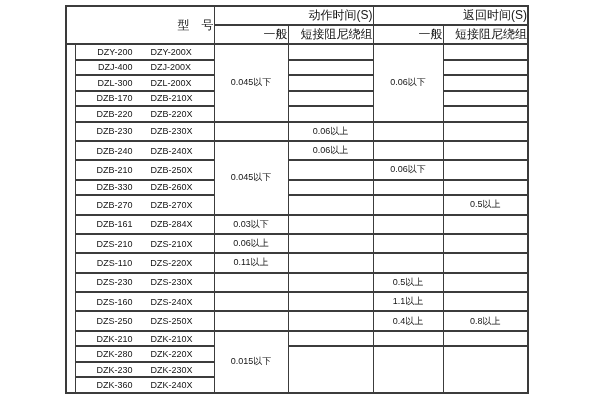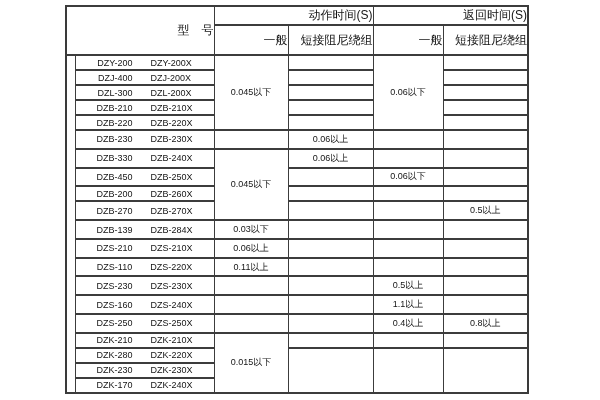--- a/index.html
+++ b/index.html
@@ -23,21 +23,21 @@
     text-align: center;
     vertical-align: middle;
     font-size: 9px;
     font-weight: normal;
     color: #141414;
     overflow: hidden;
     white-space: nowrap;
   }
   thead th { font-size: 12px; text-align: right; }
   thead tr.h1 { height: 18px; }
-  thead tr.h2 { height: 30px; }
+  thead tr.h2 { height: 19px; }
   .mpair { display: flex; justify-content: center; gap: 18px; }
 </style>
 </head>
 <body>
 
 <div class="page">
   <table class="spec">
     <colgroup>
       <col style="width:9px">
       <col style="width:139px">
@@ -89,21 +89,21 @@
               <span>DZL-300</span>
               <span>DZL-200X</span>
             </div>
           </td>
           <td></td>
           <td></td>
         </tr>
         <tr>
           <td>
             <div class="mpair">
-              <span>DZB-210</span>
+              <span>DZB-170</span>
               <span>DZB-210X</span>
             </div>
           </td>
           <td></td>
           <td></td>
         </tr>
         <tr>
           <td>
             <div class="mpair">
               <span>DZB-220</span>
@@ -121,44 +121,44 @@
             </div>
           </td>
           <td></td>
           <td>0.06以上</td>
           <td></td>
           <td></td>
         </tr>
         <tr>
           <td>
             <div class="mpair">
-              <span>DZB-330</span>
+              <span>DZB-240</span>
               <span>DZB-240X</span>
             </div>
           </td>
           <td rowspan="4">0.045以下</td>
           <td>0.06以上</td>
           <td></td>
           <td></td>
         </tr>
         <tr>
           <td>
             <div class="mpair">
-              <span>DZB-450</span>
+              <span>DZB-210</span>
               <span>DZB-250X</span>
             </div>
           </td>
           <td></td>
           <td>0.06以下</td>
           <td></td>
         </tr>
         <tr>
           <td>
             <div class="mpair">
-              <span>DZB-200</span>
+              <span>DZB-330</span>
               <span>DZB-260X</span>
             </div>
           </td>
           <td></td>
           <td></td>
           <td></td>
         </tr>
         <tr>
           <td>
             <div class="mpair">
@@ -166,21 +166,21 @@
               <span>DZB-270X</span>
             </div>
           </td>
           <td></td>
           <td></td>
           <td>0.5以上</td>
         </tr>
         <tr>
           <td>
             <div class="mpair">
-              <span>DZB-139</span>
+              <span>DZB-161</span>
               <span>DZB-284X</span>
             </div>
           </td>
           <td>0.03以下</td>
           <td></td>
           <td></td>
           <td></td>
         </tr>
         <tr>
           <td>
@@ -269,20 +269,20 @@
           <td>
             <div class="mpair">
               <span>DZK-230</span>
               <span>DZK-230X</span>
             </div>
           </td>
         </tr>
         <tr>
           <td>
             <div class="mpair">
-              <span>DZK-170</span>
+              <span>DZK-360</span>
               <span>DZK-240X</span>
             </div>
           </td>
         </tr>
       </tbody>
   </table>
 </div>
 
 </body></html>

